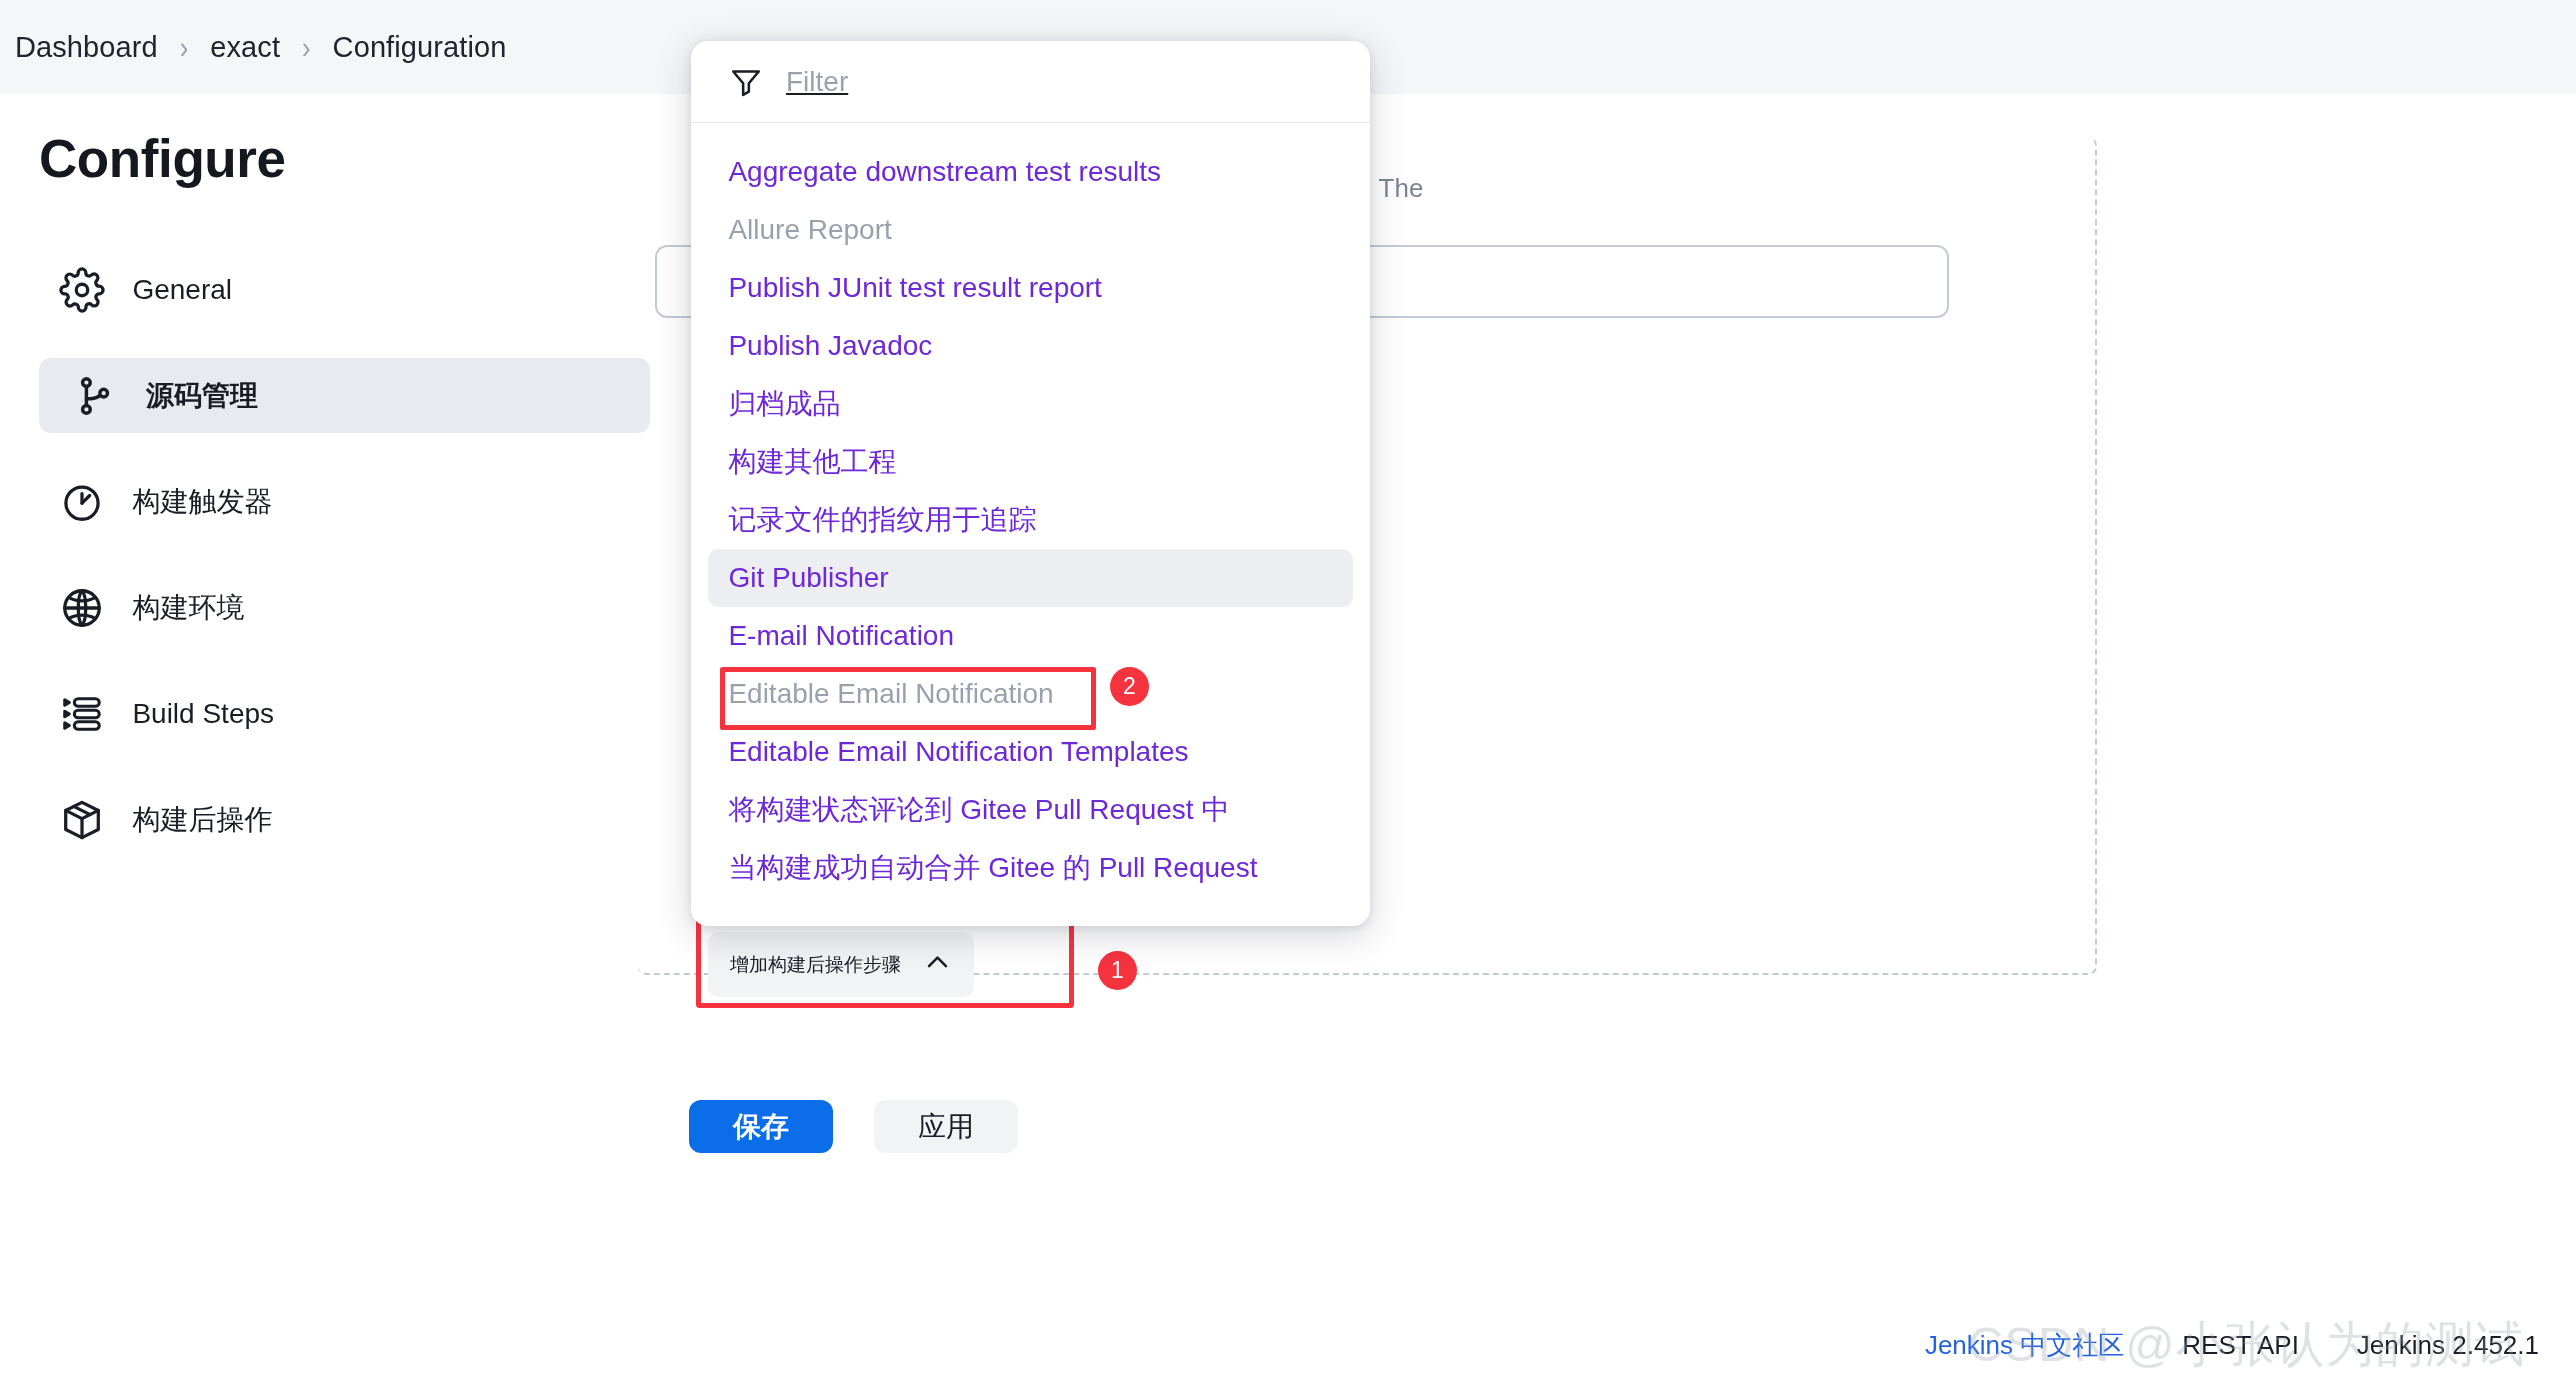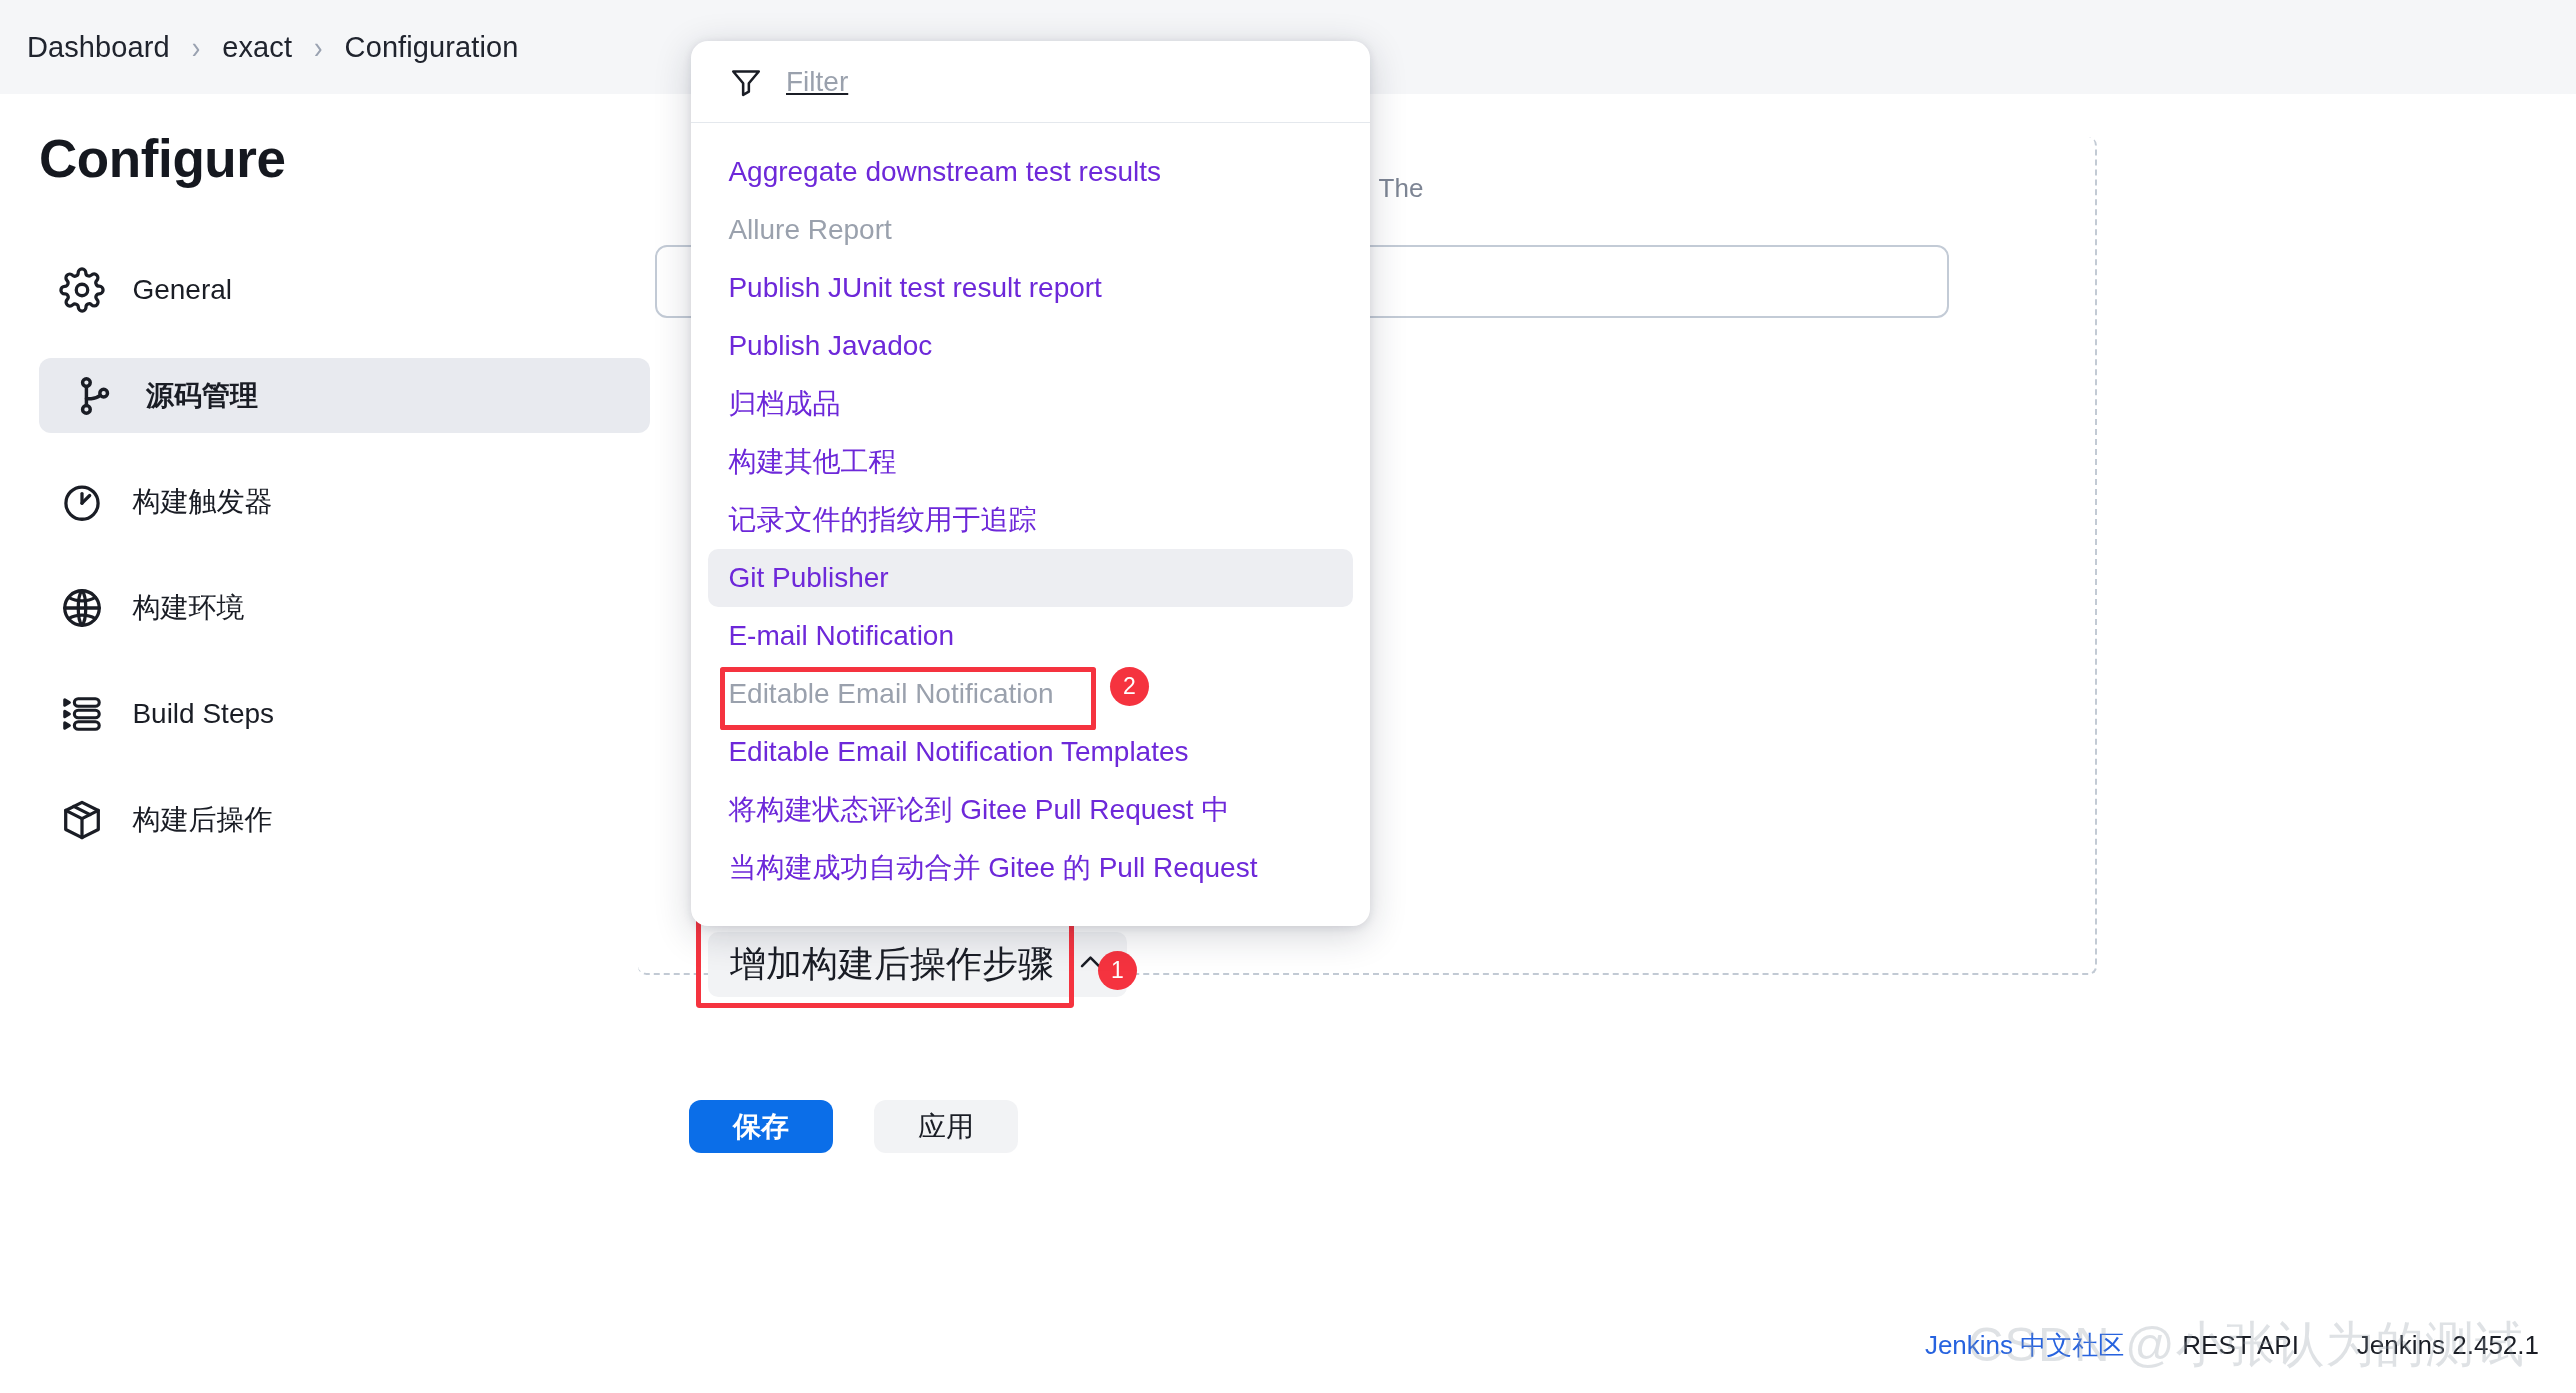--- a/index.html
+++ b/index.html
@@ -19,21 +19,21 @@
 
   
   #breadcrumb-bar {
     position: absolute;
     top: 0; left: 0;
     width: 2576px;
     height: 94px;
     background: #f5f6f8;
     display: flex;
     align-items: center;
-    padding-left: 27px;
+    padding-left: 15px;
   }
   .crumb {
     font-size: 29px;
     color: #20242e;
     letter-spacing: 0.1px;
     white-space: nowrap;
   }
   .crumb-sep {
     color: #9aa2b1;
     font-size: 25.5px;
@@ -145,21 +145,21 @@
   #add-step-button {
     display: inline-flex;
     align-items: center;
     gap: 22px;
     height: 65px;
     padding: 0 22px;
     background: #f2f3f5;
     border: none;
     border-radius: 10.2px;
     font-family: inherit;
-    font-size: 36px;
+    font-size: 19px;
     color: #1a1d25;
     cursor: pointer;
     white-space: nowrap;
   }
   #add-step-annotation {
     position: absolute;
     top: -13.6px; left: -12px;
     width: 378px;
     height: 90px;
     border: 5.1px solid #f5333f;

